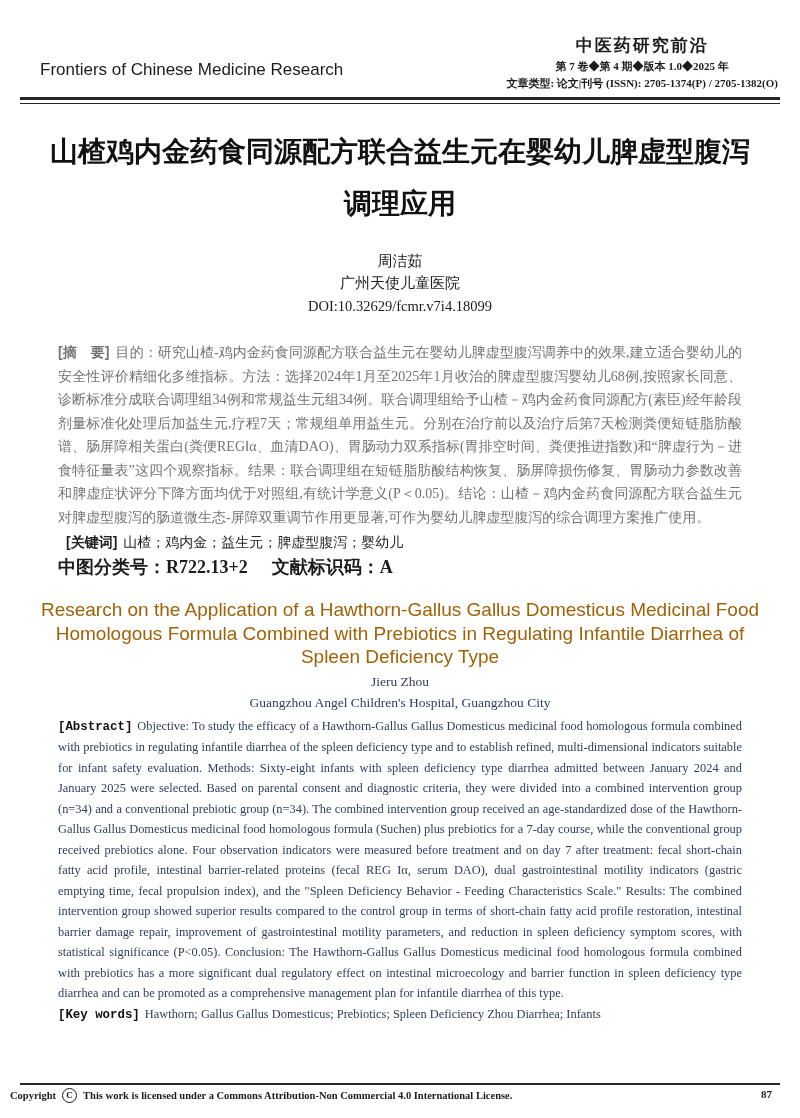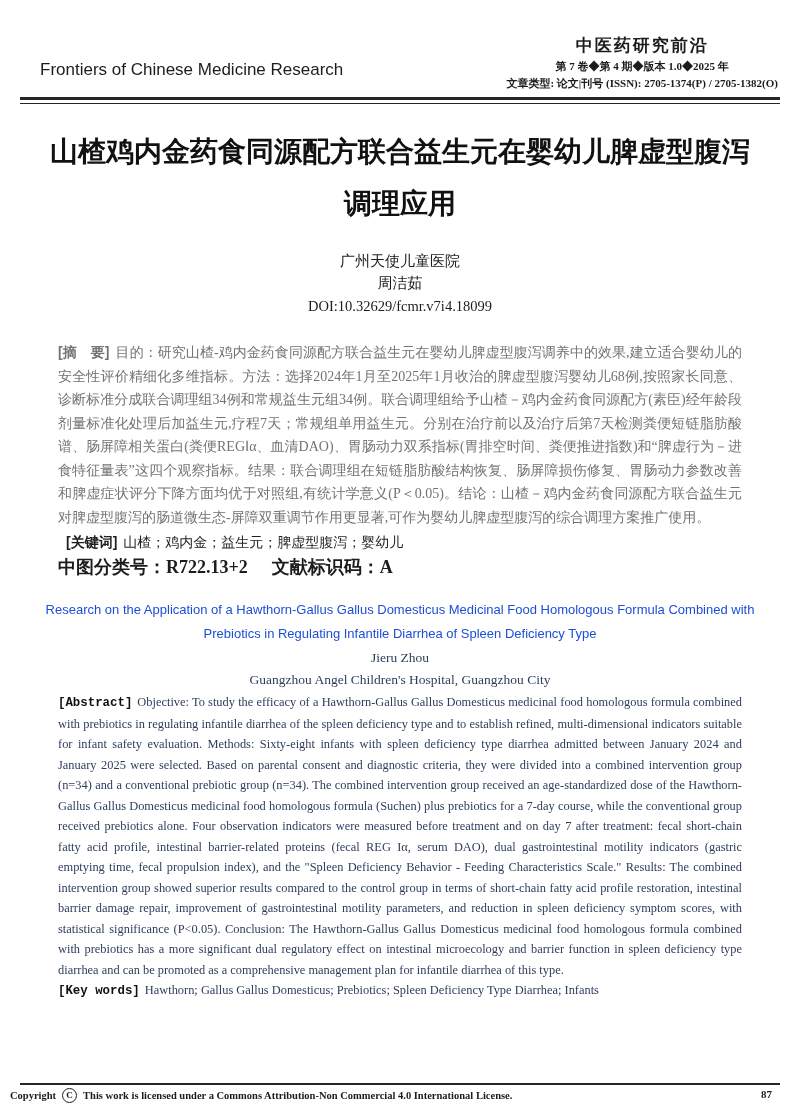--- a/index.html
+++ b/index.html
@@ -73,23 +73,23 @@
     font-weight:bold;
     font-family:"Liberation Sans", sans-serif;
   }
   .clc-value{font-family:"Liberation Serif", serif;font-weight:bold;}
   .doc-code-label{margin-left:24px;}
   
   .title-en{
     margin:18px 32px 0;
     text-align:center;
     font-family:"Liberation Sans", sans-serif;
-    font-size:13px;
+    font-size:19px;
     line-height:23.5px;
-    color:#1d4ed8;
+    color:#a16207;
   }
   .author-en,.affil-en{
     text-align:center;
     font-size:13.5px;
     line-height:21.5px;
     color:#2e3d5c;
   }
   .author-en{margin-top:2px;}
   .abstract-en{
     margin:2px 58px 0;
@@ -137,38 +137,38 @@
     <div class="journal-cn">中医药研究前沿</div>
     <div class="issue-line">第 7 卷◆第 4 期◆版本 1.0◆2025 年</div>
     <div class="meta-line">文章类型: 论文|刊号 (ISSN): 2705-1374(P) / 2705-1382(O)</div>
   </div>
 </div>
 <div class="rule-double"></div>
 
 <div class="title-cn">山楂鸡内金药食同源配方联合益生元在婴幼儿脾虚型腹泻调理应用</div>
 
 <div class="author-block">
+  <div>周洁茹</div>
   <div>广州天使儿童医院</div>
-  <div>周洁茹</div>
   <div class="doi-line">DOI:10.32629/fcmr.v7i4.18099</div>
 </div>
 
 <p class="abstract-cn"><span class="label-hei">[摘　要]</span><span>目的：研究山楂-鸡内金药食同源配方联合益生元在婴幼儿脾虚型腹泻调养中的效果,建立适合婴幼儿的安全性评价精细化多维指标。方法：选择2024年1月至2025年1月收治的脾虚型腹泻婴幼儿68例,按照家长同意、诊断标准分成联合调理组34例和常规益生元组34例。联合调理组给予山楂－鸡内金药食同源配方(素臣)经年龄段剂量标准化处理后加益生元,疗程7天；常规组单用益生元。分别在治疗前以及治疗后第7天检测粪便短链脂肪酸谱、肠屏障相关蛋白(粪便REGⅠα、血清DAO)、胃肠动力双系指标(胃排空时间、粪便推进指数)和“脾虚行为－进食特征量表”这四个观察指标。结果：联合调理组在短链脂肪酸结构恢复、肠屏障损伤修复、胃肠动力参数改善和脾虚症状评分下降方面均优于对照组,有统计学意义(P＜0.05)。结论：山楂－鸡内金药食同源配方联合益生元对脾虚型腹泻的肠道微生态-屏障双重调节作用更显著,可作为婴幼儿脾虚型腹泻的综合调理方案推广使用。</span></p>
 
 <p class="keywords-cn"><span class="label-hei">[关键词]</span><span>山楂；鸡内金；益生元；脾虚型腹泻；婴幼儿</span></p>
 
 <p class="clc-line"><span>中图分类号：</span><span class="clc-value">R722.13+2</span><span class="doc-code-label">文献标识码：</span><span class="clc-value">A</span></p>
 
 <div class="title-en">Research on the Application of a Hawthorn-Gallus Gallus Domesticus Medicinal Food Homologous Formula Combined with Prebiotics in Regulating Infantile Diarrhea of Spleen Deficiency Type</div>
 <div class="author-en">Jieru Zhou</div>
 <div class="affil-en">Guangzhou Angel Children's Hospital, Guangzhou City</div>
 
 <p class="abstract-en"><span class="label-en">[Abstract]</span><span>Objective: To study the efficacy of a Hawthorn-Gallus Gallus Domesticus medicinal food homologous formula combined with prebiotics in regulating infantile diarrhea of the spleen deficiency type and to establish refined, multi-dimensional indicators suitable for infant safety evaluation. Methods: Sixty-eight infants with spleen deficiency type diarrhea admitted between January 2024 and January 2025 were selected. Based on parental consent and diagnostic criteria, they were divided into a combined intervention group (n=34) and a conventional prebiotic group (n=34). The combined intervention group received an age-standardized dose of the Hawthorn-Gallus Gallus Domesticus medicinal food homologous formula (Suchen) plus prebiotics for a 7-day course, while the conventional group received prebiotics alone. Four observation indicators were measured before treatment and on day 7 after treatment: fecal short-chain fatty acid profile, intestinal barrier-related proteins (fecal REG Iα, serum DAO), dual gastrointestinal motility indicators (gastric emptying time, fecal propulsion index), and the "Spleen Deficiency Behavior - Feeding Characteristics Scale." Results: The combined intervention group showed superior results compared to the control group in terms of short-chain fatty acid profile restoration, intestinal barrier damage repair, improvement of gastrointestinal motility parameters, and reduction in spleen deficiency symptom scores, with statistical significance (P&lt;0.05). Conclusion: The Hawthorn-Gallus Gallus Domesticus medicinal food homologous formula combined with prebiotics has a more significant dual regulatory effect on intestinal microecology and barrier function in spleen deficiency type diarrhea and can be promoted as a comprehensive management plan for infantile diarrhea of this type.</span></p>
 
-<p class="keywords-en"><span class="label-en">[Key words]</span><span>Hawthorn; Gallus Gallus Domesticus; Prebiotics; Spleen Deficiency Type Diarrhea; Infants</span></p>
+<p class="keywords-en"><span class="label-en">[Key words]</span><span>Hawthorn; Gallus Gallus Domesticus; Prebiotics; Spleen Deficiency Zhou Diarrhea; Infants</span></p>
 
 <div class="footer-rule"></div>
 <div class="footer-bar">
   <div class="footer-left">
     <span>Copyright</span>
     <span class="cc-icon">C</span>
     <span>This work is licensed under a Commons Attribution-Non Commercial 4.0 International License.</span>
   </div>
   <div class="page-number">87</div>
 </div>

